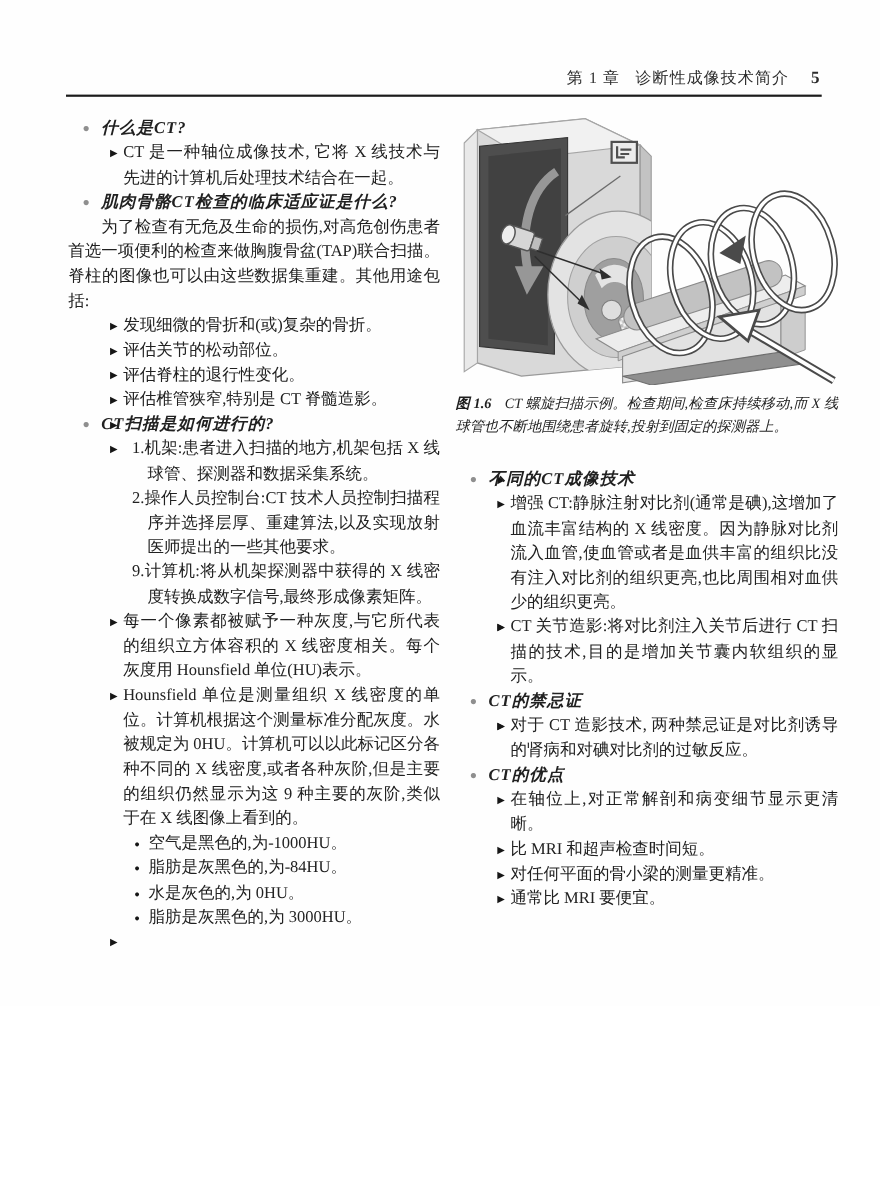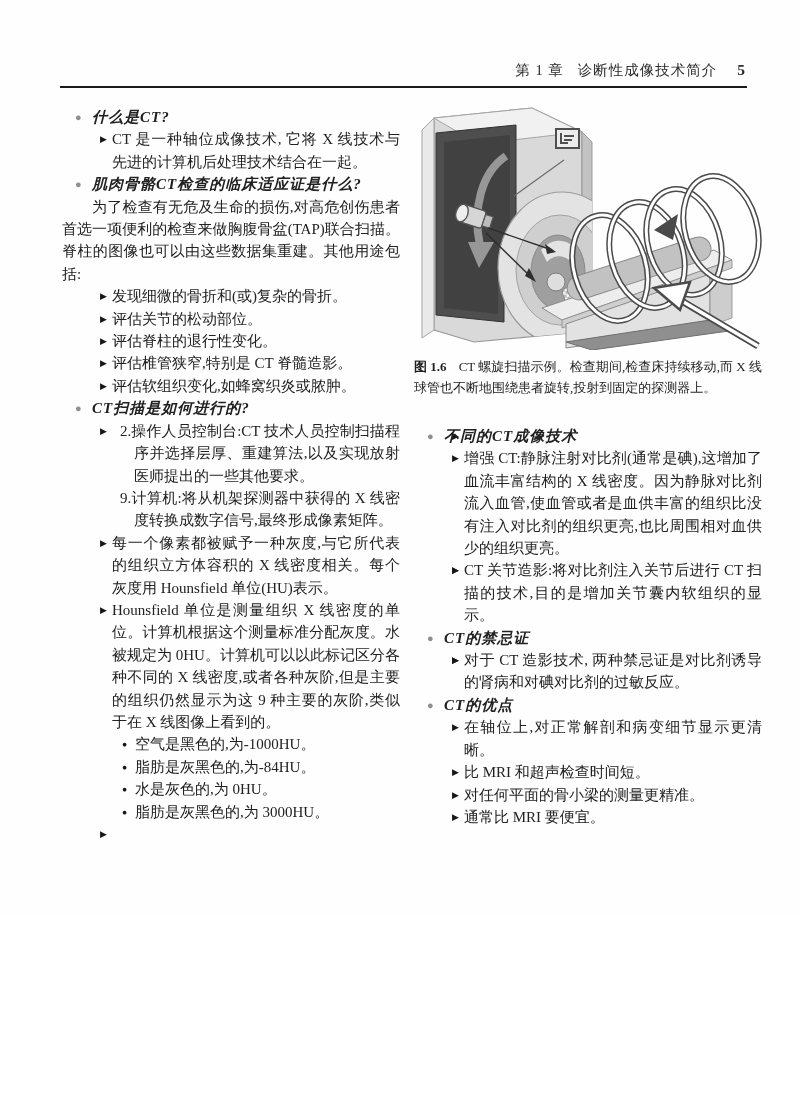--- a/index.html
+++ b/index.html
@@ -26,21 +26,21 @@
   .item .marker{position:absolute;font-style:normal;}
   .item.q{padding-left:30px;font-style:italic;font-weight:600;letter-spacing:1px;}
   .item.q .marker{left:13px;top:0px;font-size:11px;color:#8f8f8f;font-weight:400;letter-spacing:0;}
   .item.b{padding-left:50px;}
   .item.b .marker{left:38px;top:0px;font-size:9px;color:#161616;}
   .item.p{text-indent:2em;}
   .item.n{padding-left:72px;text-indent:-14px;}
   .item.d{padding-left:73px;}
   .item.d .marker{left:60px;top:0px;font-size:8.5px;color:#161616;}
   
-  figure{margin:0;padding:0;}
+  figure{margin:0;padding:0;font-style:italic;}
   .fig-art{display:block;width:348px;height:250px;}
   figcaption{
     margin-top:7px;font-size:13px;line-height:20.5px;text-align:justify;color:#1f1f1f;
   }
   figcaption .figlabel{font-weight:bold;margin-right:12px;white-space:nowrap;}
   #col-right-list{margin-top:27px;}
 </style>
 </head>
 <body>
 
@@ -53,23 +53,24 @@
 
   <div class="col col-left">
       <div class="item q"><span class="marker">●</span><span class="txt">什么是CT?</span></div>
       <div class="item b"><span class="marker">▶</span><span class="txt">CT 是一种轴位成像技术, 它将 X 线技术与先进的计算机后处理技术结合在一起。</span></div>
       <div class="item q"><span class="marker">●</span><span class="txt">肌肉骨骼CT检查的临床适应证是什么?</span></div>
       <div class="item p"><span class="txt">为了检查有无危及生命的损伤,对高危创伤患者首选一项便利的检查来做胸腹骨盆(TAP)联合扫描。脊柱的图像也可以由这些数据集重建。其他用途包括:</span></div>
       <div class="item b"><span class="marker">▶</span><span class="txt">发现细微的骨折和(或)复杂的骨折。</span></div>
       <div class="item b"><span class="marker">▶</span><span class="txt">评估关节的松动部位。</span></div>
       <div class="item b"><span class="marker">▶</span><span class="txt">评估脊柱的退行性变化。</span></div>
       <div class="item b"><span class="marker">▶</span><span class="txt">评估椎管狭窄,特别是 CT 脊髓造影。</span></div>
-      <div class="item b"><span class="marker">▶</span><span class="txt">评估软组织变化,如蜂窝织炎或脓肿。</span></div>
+      <div class="item b"><span class="marker">▶</span></div>
       <div class="item q"><span class="marker">●</span><span class="txt">CT扫描是如何进行的?</span></div>
       <div class="item b"><span class="marker">▶</span></div>
+      <div class="item n"><span class="txt">1.机架:患者进入扫描的地方,机架包括 X 线球管、探测器和数据采集系统。</span></div>
       <div class="item n"><span class="txt">2.操作人员控制台:CT 技术人员控制扫描程序并选择层厚、重建算法,以及实现放射医师提出的一些其他要求。</span></div>
       <div class="item n"><span class="txt">9.计算机:将从机架探测器中获得的 X 线密度转换成数字信号,最终形成像素矩阵。</span></div>
       <div class="item b"><span class="marker">▶</span><span class="txt">每一个像素都被赋予一种灰度,与它所代表的组织立方体容积的 X 线密度相关。每个灰度用 Hounsfield 单位(HU)表示。</span></div>
       <div class="item b"><span class="marker">▶</span><span class="txt">Hounsfield 单位是测量组织 X 线密度的单位。计算机根据这个测量标准分配灰度。水被规定为 0HU。计算机可以以此标记区分各种不同的 X 线密度,或者各种灰阶,但是主要的组织仍然显示为这 9 种主要的灰阶,类似于在 X 线图像上看到的。</span></div>
       <div class="item d"><span class="marker">●</span><span class="txt">空气是黑色的,为-1000HU。</span></div>
       <div class="item d"><span class="marker">●</span><span class="txt">脂肪是灰黑色的,为-84HU。</span></div>
       <div class="item d"><span class="marker">●</span><span class="txt">水是灰色的,为 0HU。</span></div>
       <div class="item d"><span class="marker">●</span><span class="txt">脂肪是灰黑色的,为 3000HU。</span></div>
       <div class="item b"><span class="marker">▶</span></div>
     </div>

